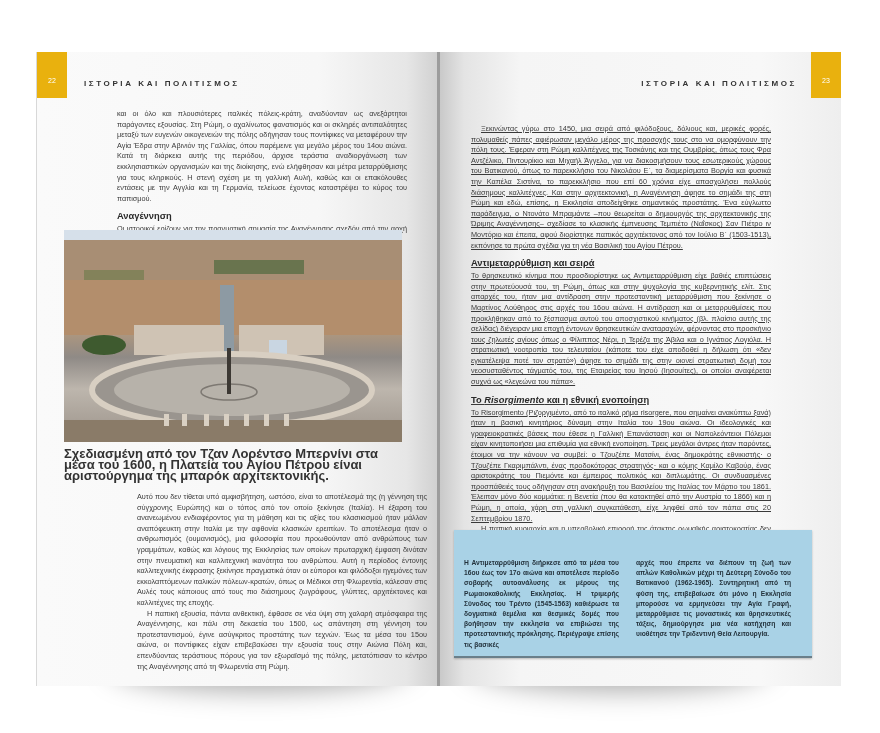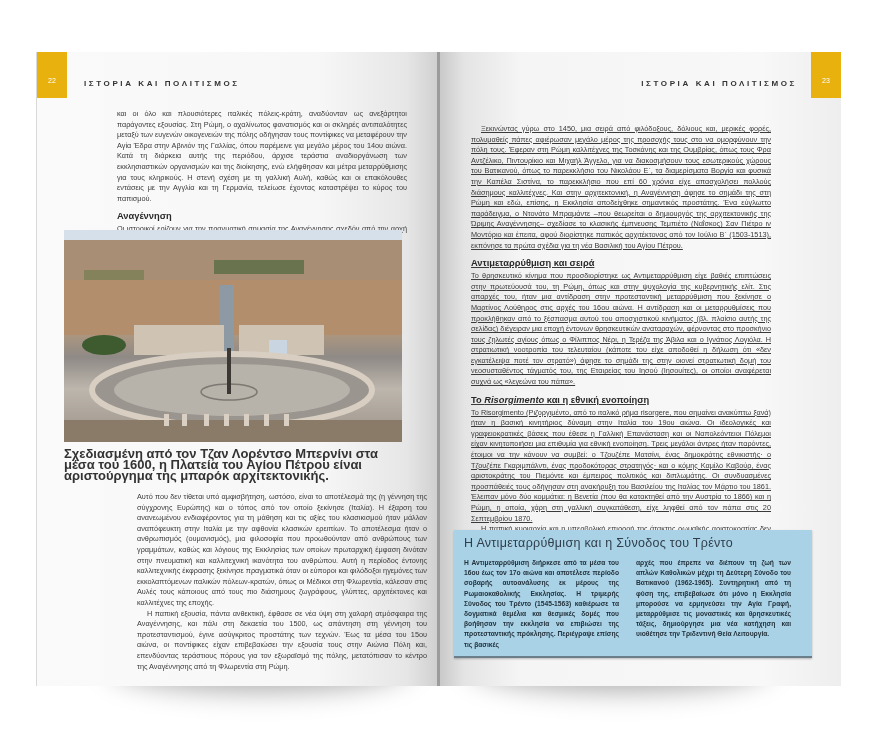--- a/index.html
+++ b/index.html
@@ -138,18 +138,17 @@
     <div class="body-text" style="left:31px; top:72px; width:300px;text-decoration:underline;">
       <p class="ind">Ξεκινώντας γύρω στο 1450, μια σειρά από φιλόδοξους, δόλιους και, μερικές φορές, πολυμαθείς πάπες αφιέρωσαν μεγάλο μέρος της προσοχής τους στο να ομορφύνουν την πόλη τους. Έφεραν στη Ρώμη καλλιτέχνες της Τοσκάνης και της Ουμβρίας, όπως τους Φρα Αντζέλικο, Πιντουρίκιο και Μιχαήλ Άγγελο, για να διακοσμήσουν τους εσωτερικούς χώρους του Βατικανού, όπως το παρεκκλήσιο του Νικολάου Ε΄, τα διαμερίσματα Βοργία και φυσικά την Καπέλα Σιστίνα, το παρεκκλήσιο που επί 60 χρόνια είχε απασχολήσει πολλούς διάσημους καλλιτέχνες. Και στην αρχιτεκτονική, η Αναγέννηση άφησε το σημάδι της στη Ρώμη και εδώ, επίσης, η Εκκλησία αποδείχθηκε σημαντικός προστάτης. Ένα εύγλωττο παράδειγμα, ο Ντονάτο Μπραμάντε –που θεωρείται ο δημιουργός της αρχιτεκτονικής της Ώριμης Αναγέννησης– σχεδίασε το κλασικής έμπνευσης Τεμπιέτο (Ναΐσκος) Σαν Πιέτρο ιν Μοντόριο και έπειτα, αφού διορίστηκε παπικός αρχιτέκτονας από τον Ιούλιο Β΄ (1503-1513), εκπόνησε τα πρώτα σχέδια για τη νέα Βασιλική του Αγίου Πέτρου.</p>
       <div class="h2">Αντιμεταρρύθμιση και σειρά</div>
       <p>Το θρησκευτικό κίνημα που προσδιορίστηκε ως Αντιμεταρρύθμιση είχε βαθιές επιπτώσεις στην πρωτεύουσά του, τη Ρώμη, όπως και στην ψυχολογία της κυβερνητικής ελίτ. Στις απαρχές του, ήταν μια αντίδραση στην προτεσταντική μεταρρύθμιση που ξεκίνησε ο Μαρτίνος Λούθηρος στις αρχές του 16ου αιώνα. Η αντίδραση και οι μεταρρυθμίσεις που προκλήθηκαν από το ξέσπασμα αυτού του αποσχιστικού κινήματος (βλ. πλαίσιο αυτής της σελίδας) διέγειραν μια εποχή έντονων θρησκευτικών αναταραχών, φέρνοντας στο προσκήνιο τους ζηλωτές αγίους όπως ο Φίλιππος Νέρι, η Τερέζα της Άβιλα και ο Ιγνάτιος Λογιόλα. Η στρατιωτική νοοτροπία του τελευταίου (κάποτε του είχε αποδοθεί η δήλωση ότι «δεν εγκατέλειψα ποτέ τον στρατό») άφησε το σημάδι της στην οιονεί στρατιωτική δομή του νεοσυσταθέντος τάγματός του, της Εταιρείας του Ιησού (Ιησουίτες), οι οποίοι αναφέρεται συχνά ως «λεγεώνα του πάπα».</p>
       <div class="h2"><span>Το </span><i>Risorgimento</i><span> και η εθνική ενοποίηση</span></div>
       <p>Το Risorgimento (Ριζοργιμέντο, από το ιταλικό ρήμα risorgere, που σημαίνει ανακύπτω ξανά) ήταν η βασική κινητήριος δύναμη στην Ιταλία του 19ου αιώνα. Οι ιδεολογικές και γραφειοκρατικές βάσεις που έθεσε η Γαλλική Επανάσταση και οι Ναπολεόντειοι Πόλεμοι είχαν κινητοποιήσει μια επιθυμία για εθνική ενοποίηση. Τρεις μεγάλοι άντρες ήταν παρόντες, έτοιμοι να την κάνουν να συμβεί: ο Τζουζέπε Ματσίνι, ένας δημοκράτης εθνικιστής· ο Τζουζέπε Γκαριμπάλντι, ένας προδοκότορας στρατηγός· και ο κόμης Καμίλο Καβούρ, ένας αριστοκράτης του Πιεμόντε και έμπειρος πολιτικός και διπλωμάτης. Οι συνδυασμένες προσπάθειές τους οδήγησαν στη ανακήρυξη του Βασιλείου της Ιταλίας τον Μάρτιο του 1861. Έλειπαν μόνο δύο κομμάτια: η Βενετία (που θα κατακτηθεί από την Αυστρία το 1866) και η Ρώμη, η οποία, χάρη στη γαλλική συγκατάθεση, είχε ληφθεί από τον πάπα στις 20 Σεπτεμβρίου 1870.</p>
       <p class="ind">Η παπική κυριαρχία και η υπερβολική επιρροή της άτακτης ρωμαϊκής αριστοκρατίας δεν είχαν κάνει πολλά για την πόλη. Στο τέλη του 18ου αιώνα, η Ρώμη, με πληθυσμό κάτω των 200.000 κατοίκων, εξακολουθούσε να είναι μια επαρχιακή πρωτεύουσα. Όμως τα πνευματικά ρεύματα έτρεχαν γρήγορα. Η κατοχή των στρατών του Ναπολέοντα είχε μολύνει πολλούς με τον ιό του φιλελευθερισμού και του εκδημοκρατισμού και το 1848 ο πάπας Πίος</p>
     </div>
 
     <div class="sidebar-box">
-      <div class="sidebar-title">Η Αντιμεταρρύθμιση και η Σύνοδος του Τρέντο</div>
       <div class="sidebar-col c1">Η Αντιμεταρρύθμιση διήρκεσε από τα μέσα του 16ου έως τον 17ο αιώνα και αποτέλεσε περίοδο σοβαρής αυτοανάλυσης εκ μέρους της Ρωμαιοκαθολικής Εκκλησίας. Η τριμερής Σύνοδος του Τρέντο (1545-1563) καθιέρωσε τα δογματικά θεμέλια και θεσμικές δομές που βοήθησαν την εκκλησία να επιβιώσει της προτεσταντικής πρόκλησης. Περιέγραψε επίσης τις βασικές</div>
       <div class="sidebar-col c2">αρχές που έπρεπε να διέπουν τη ζωή των απλών Καθολικών μέχρι τη Δεύτερη Σύνοδο του Βατικανού (1962-1965). Συντηρητική από τη φύση της, επιβεβαίωσε ότι μόνο η Εκκλησία μπορούσε να ερμηνεύσει την Αγία Γραφή, μεταρρύθμισε τις μοναστικές και θρησκευτικές τάξεις, δημιούργησε μια νέα κατήχηση και υιοθέτησε την Τριδεντινή Θεία Λειτουργία.</div>
     </div>
   </div>
 </div>
 
 </body></html>

